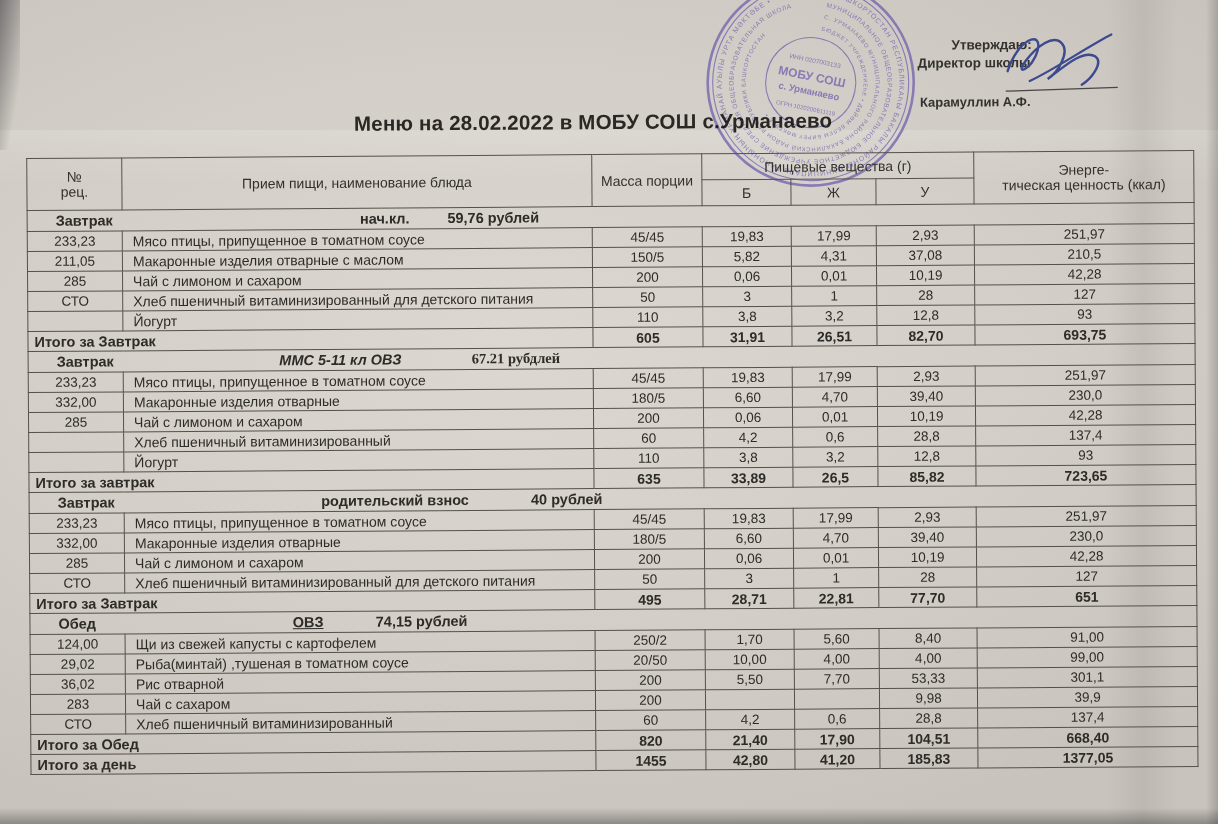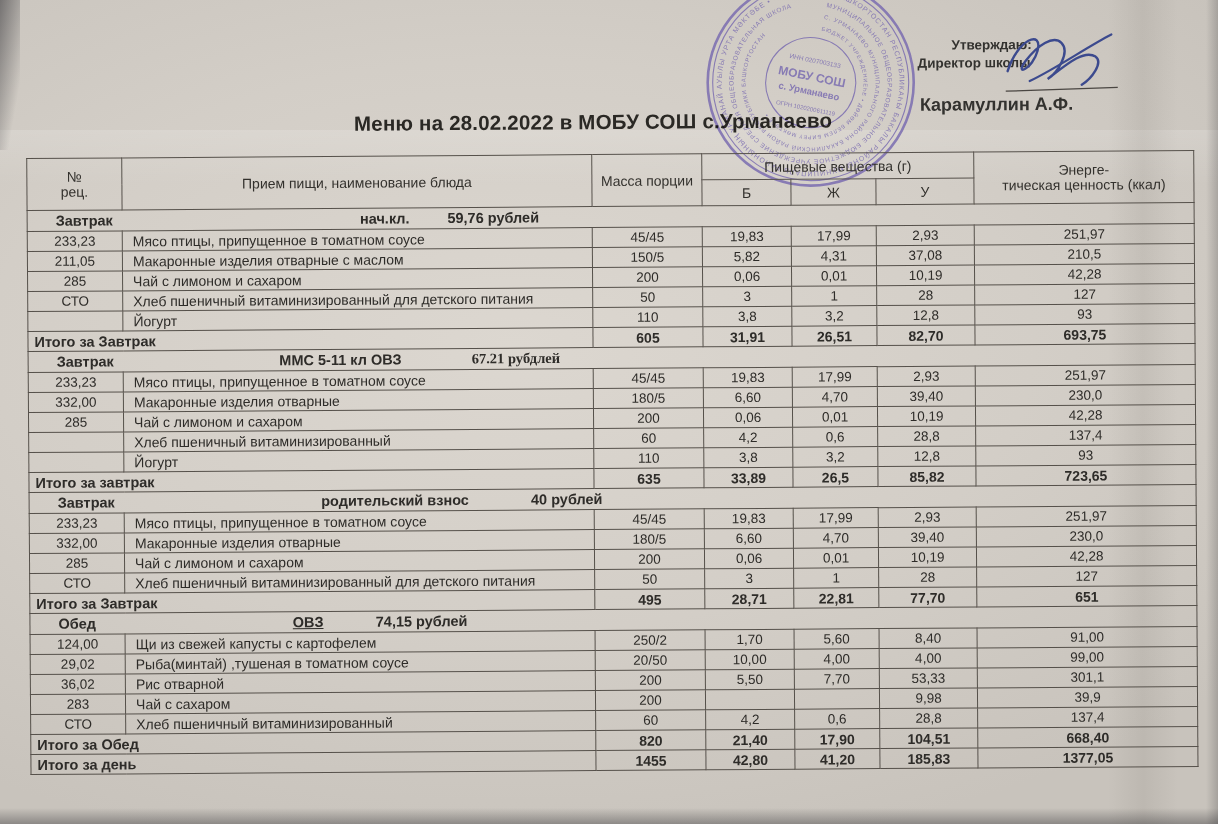--- a/index.html
+++ b/index.html
@@ -18,21 +18,21 @@
   .crease-t{position:absolute;left:0;top:130px;width:100%;height:55px;
     background:linear-gradient(to bottom, rgba(255,255,255,.16), rgba(255,255,255,0));}
   .content{position:absolute;left:0;top:0;width:1218px;height:824px;transform:rotate(-0.4deg);}
 
   .doc-title{position:absolute;left:356px;top:110px;font-size:20.5px;font-weight:bold;
     color:#2a2824;letter-spacing:.2px;}
 
   .approval{position:absolute;left:920px;top:40px;color:#33322f;}
   .approval .a1{font-size:13.5px;font-weight:bold;margin-left:34px;}
   .approval .a2{font-size:13.5px;font-weight:bold;margin-top:3px;}
-  .approval .a3{font-size:18px;font-weight:bold;margin-top:24px;margin-left:2px;}
+  .approval .a3{font-size:13px;font-weight:bold;margin-top:24px;margin-left:2px;}
   .sig-wrap{position:absolute;left:1000px;top:30px;}
 
   .stamp{position:absolute;left:705px;top:-24px;mix-blend-mode:multiply;opacity:.85;}
 
   table.menu{position:absolute;left:28px;top:154px;width:1167px;border-collapse:collapse;
     color:#2c2a27;table-layout:fixed;}
   table.menu th,table.menu td{border:1.5px solid #56514b;overflow:hidden;white-space:nowrap;}
   table.menu thead th{font-weight:normal;font-size:14px;color:#33312d;height:25px;padding:0 3px;}
   table.menu thead .two-line div{line-height:15px;}
   table.menu td{height:19px;padding:0 4px;font-size:13.5px;text-align:center;color:#2e2c29;}
@@ -170,21 +170,21 @@
           </tr>
           <tr class="total-row">
             <td class="label" colspan="2">Итого за Завтрак</td>
             <td>605</td>
             <td>31,91</td>
             <td>26,51</td>
             <td>82,70</td>
             <td>693,75</td>
           </tr>
           <tr class="section-row">
-            <td class="section-cell" colspan="7"><span class="meal">Завтрак</span><span class="grp" style="left: 21.5%;">ММС 5-11 кл ОВЗ</span><span class="grp" style="left: 38%; font-family: Liberation Serif, serif;">67.21 рубдлей</span></td>
+            <td class="section-cell" colspan="7"><span class="meal">Завтрак</span><span class="grp" style="left: 21.5%; font-style: italic;">ММС 5-11 кл ОВЗ</span><span class="grp" style="left: 38%; font-family: Liberation Serif, serif;">67.21 рубдлей</span></td>
           </tr>
           <tr>
             <td>233,23</td>
             <td class="dish">Мясо птицы, припущенное в томатном соусе</td>
             <td>45/45</td>
             <td>19,83</td>
             <td>17,99</td>
             <td>2,93</td>
             <td>251,97</td>
           </tr>

